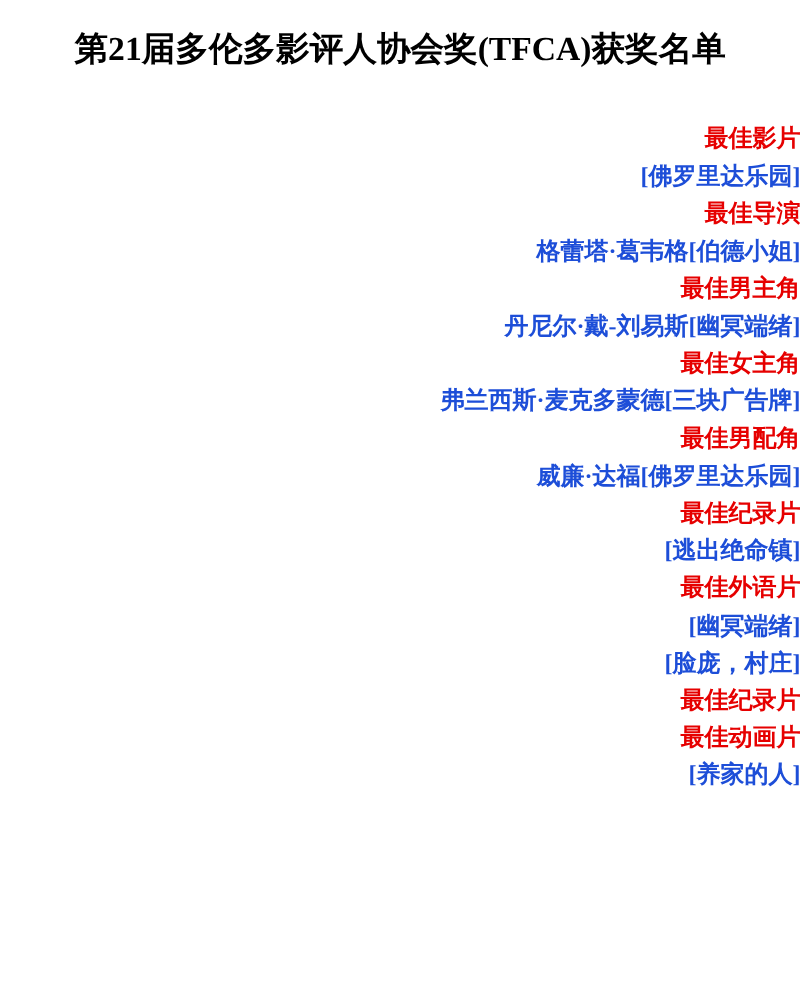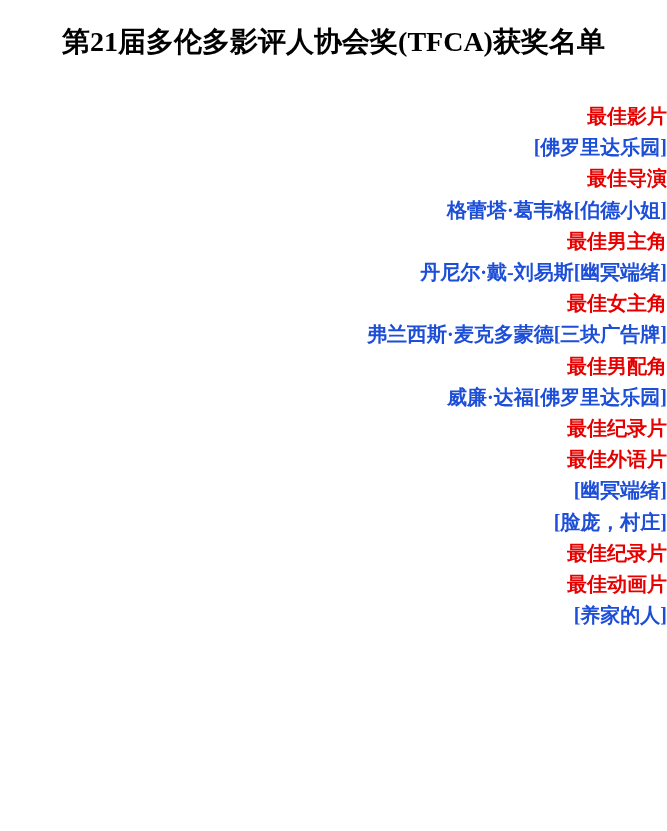--- a/index.html
+++ b/index.html
@@ -62,20 +62,21 @@
   </div>
 
   <div class="award-entry">
     <div class="award-line award-category">最佳男配角</div>
     <div class="award-line award-winner">威廉·达福[佛罗里达乐园]</div>
   </div>
 
 
   <div class="award-entry">
     <div class="award-line award-category">最佳纪录片</div>
+    <div class="award-line award-winner">[逃出绝命镇]</div>
   </div>
 
   <div class="award-entry">
     <div class="award-line award-category">最佳外语片</div>
     <div class="award-line award-winner">[幽冥端绪]</div>
   </div>
 
   <div class="award-entry">
     <div class="award-line award-winner">[脸庞，村庄]</div>
     <div class="award-line award-category">最佳纪录片</div>

